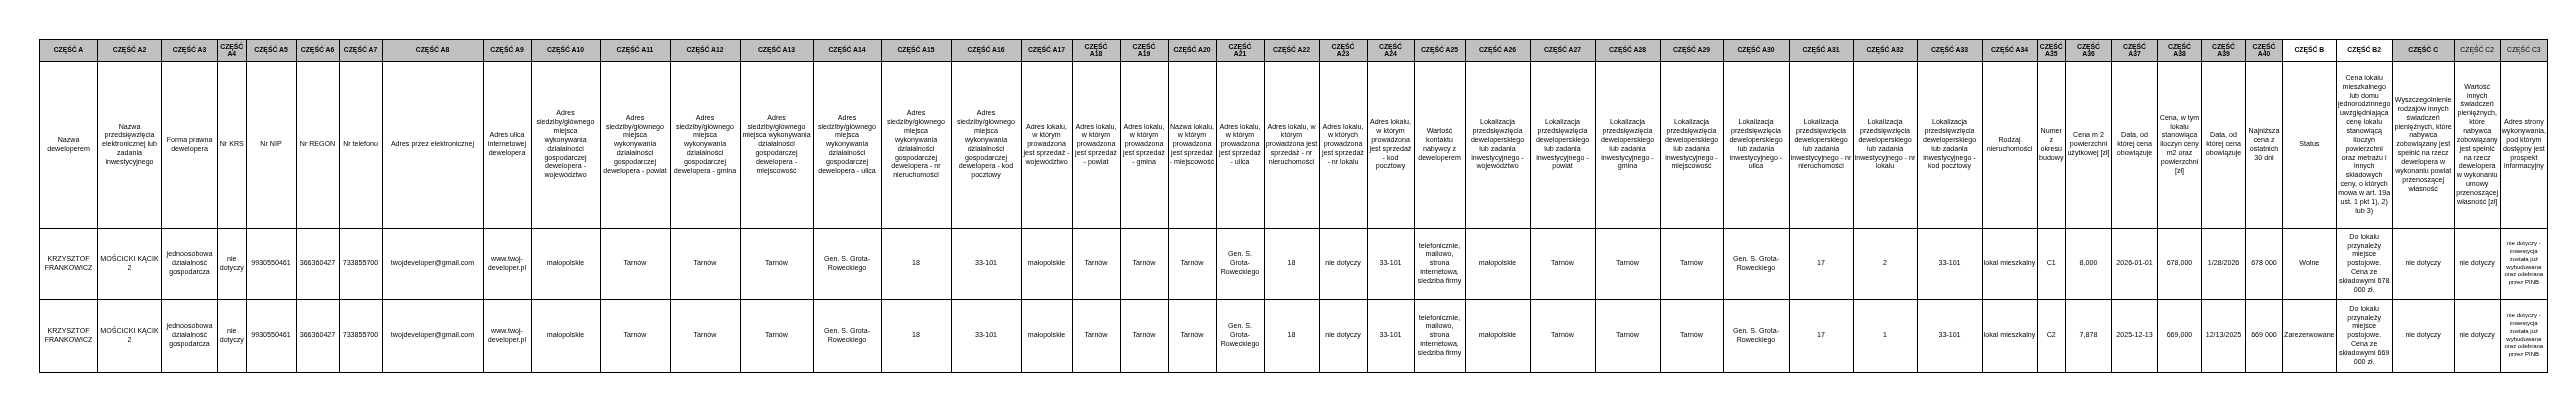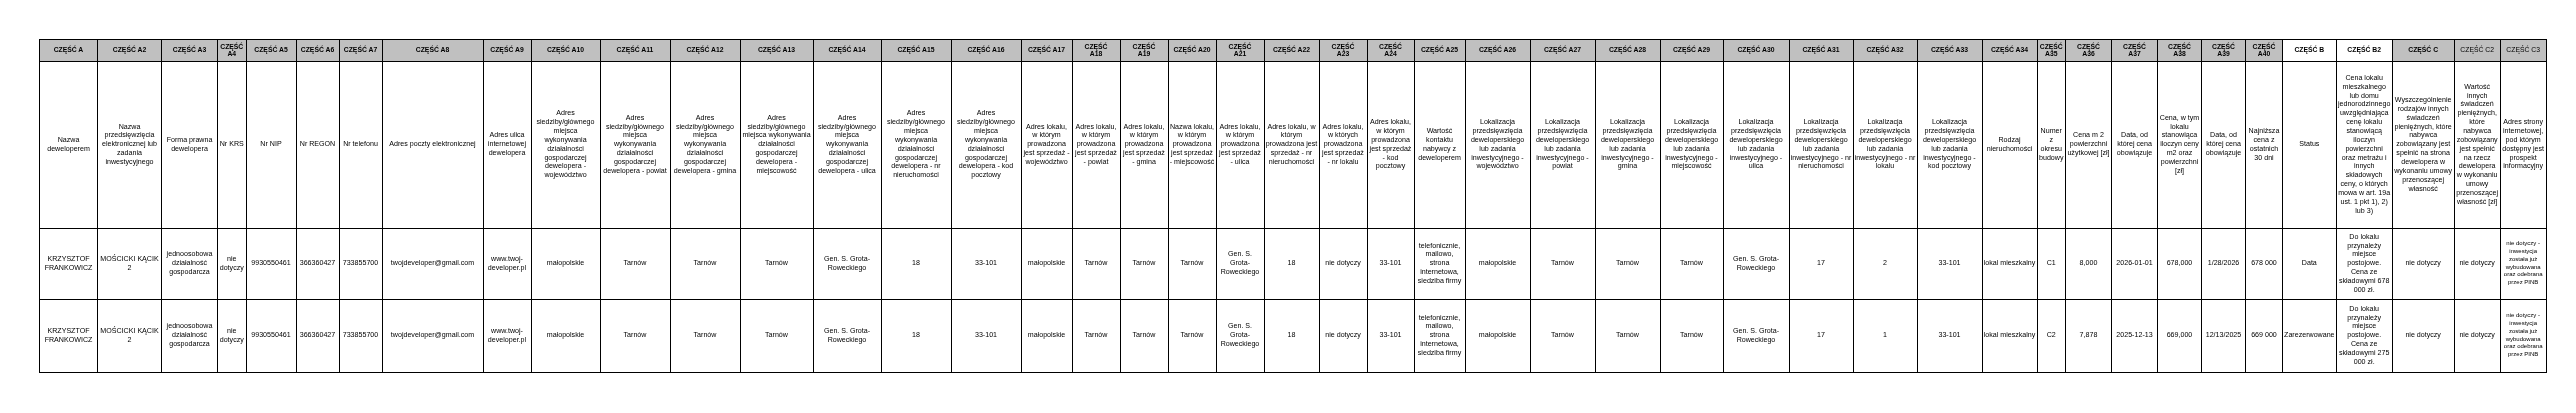--- a/index.html
+++ b/index.html
@@ -145,21 +145,21 @@
     </thead>
     <tbody>
       <tr class="row-desc" id="desc-row">
           <td class="desc">Nazwa deweloperem</td>
           <td class="desc">Nazwa przedsięwzięcia elektronicznej lub zadania inwestycyjnego</td>
           <td class="desc">Forma prawna dewelopera</td>
           <td class="desc">Nr KRS</td>
           <td class="desc">Nr NIP</td>
           <td class="desc">Nr REGON</td>
           <td class="desc">Nr telefonu</td>
-          <td class="desc">Adres poczty elektronicznej</td>
+          <td class="desc">Adres przez elektronicznej</td>
           <td class="desc">Adres ulica internetowej dewelopera</td>
           <td class="desc">Adres siedziby/głównego miejsca wykonywania działalności gospodarczej dewelopera - województwo</td>
           <td class="desc">Adres siedziby/głównego miejsca wykonywania działalności gospodarczej dewelopera - powiat</td>
           <td class="desc">Adres siedziby/głównego miejsca wykonywania działalności gospodarczej dewelopera - gmina</td>
           <td class="desc">Adres siedziby/głównego miejsca wykonywania działalności gospodarczej dewelopera - miejscowość</td>
           <td class="desc">Adres siedziby/głównego miejsca wykonywania działalności gospodarczej dewelopera - ulica</td>
           <td class="desc">Adres siedziby/głównego miejsca wykonywania działalności gospodarczej dewelopera - nr nieruchomości</td>
           <td class="desc">Adres siedziby/głównego miejsca wykonywania działalności gospodarczej dewelopera - kod pocztowy</td>
           <td class="desc">Adres lokalu, w którym prowadzona jest sprzedaż - województwo</td>
           <td class="desc">Adres lokalu, w którym prowadzona jest sprzedaż - powiat</td>
@@ -180,23 +180,23 @@
           <td class="desc">Lokalizacja przedsięwzięcia deweloperskiego lub zadania inwestycyjnego - kod pocztowy</td>
           <td class="desc">Rodzaj nieruchomości</td>
           <td class="desc">Numer z okresu budowy</td>
           <td class="desc">Cena m 2 powierzchni użytkowej [zł]</td>
           <td class="desc">Data, od której cena obowiązuje</td>
           <td class="desc">Cena, w tym lokalu stanowiąca iloczyn ceny m2 oraz powierzchni [zł]</td>
           <td class="desc">Data, od której cena obowiązuje</td>
           <td class="desc">Najniższa cena z ostatnich 30 dni</td>
           <td class="desc">Status</td>
           <td class="desc">Cena lokalu mieszkalnego lub domu jednorodzinnego uwzględniająca cenę lokalu stanowiącą iloczyn powierzchni oraz metrażu i innych składowych ceny, o których mowa w art. 19a ust. 1 pkt 1), 2) lub 3)</td>
-          <td class="desc">Wyszczególnienie rodzajów innych świadczeń pieniężnych, które nabywca zobowiązany jest spełnić na strona dewelopera w wykonaniu umowy przenoszącej własność</td>
+          <td class="desc">Wyszczególnienie rodzajów innych świadczeń pieniężnych, które nabywca zobowiązany jest spełnić na rzecz dewelopera w wykonaniu powiat przenoszącej własność</td>
           <td class="desc">Wartość innych świadczeń pieniężnych, które nabywca zobowiązany jest spełnić na rzecz dewelopera w wykonaniu umowy przenoszącej własność [zł]</td>
-          <td class="desc">Adres strony internetowej, pod którym dostępny jest prospekt informacyjny</td>
+          <td class="desc">Adres strony wykonywania, pod którym dostępny jest prospekt informacyjny</td>
         </tr>
       <tr class="row-data0" id="data-row-0">
           <td class="val">KRZYSZTOF FRANKOWICZ</td>
           <td class="val">MOŚCICKI KĄCIK 2</td>
           <td class="val">jednoosobowa działalność gospodarcza</td>
           <td class="val">nie dotyczy</td>
           <td class="val">9930550461</td>
           <td class="val">366360427</td>
           <td class="val">733855700</td>
           <td class="val">twojdeveloper@gmail.com</td>
@@ -225,21 +225,21 @@
           <td class="val">17</td>
           <td class="val">2</td>
           <td class="val">33-101</td>
           <td class="val">lokal mieszkalny</td>
           <td class="val">C1</td>
           <td class="val">8,000</td>
           <td class="val">2026-01-01</td>
           <td class="val">678,000</td>
           <td class="val">1/28/2026</td>
           <td class="val">678 000</td>
-          <td class="val">Data</td>
+          <td class="val">Wolne</td>
           <td class="val">Do lokalu przynależy miejsce postojowe. Cena ze składowymi 678 000 zł.</td>
           <td class="val">nie dotyczy</td>
           <td class="val">nie dotyczy</td>
           <td class="val small">nie dotyczy - inwestycja została już wybudowana oraz odebrana przez PINB</td>
         </tr>
       <tr class="row-data1" id="data-row-1">
           <td class="val">KRZYSZTOF FRANKOWICZ</td>
           <td class="val">MOŚCICKI KĄCIK 2</td>
           <td class="val">jednoosobowa działalność gospodarcza</td>
           <td class="val">nie dotyczy</td>
@@ -273,21 +273,21 @@
           <td class="val">1</td>
           <td class="val">33-101</td>
           <td class="val">lokal mieszkalny</td>
           <td class="val">C2</td>
           <td class="val">7,878</td>
           <td class="val">2025-12-13</td>
           <td class="val">669,000</td>
           <td class="val">12/13/2025</td>
           <td class="val">669 000</td>
           <td class="val">Zarezerwowane</td>
-          <td class="val">Do lokalu przynależy miejsce postojowe. Cena ze składowymi 275 000 zł.</td>
+          <td class="val">Do lokalu przynależy miejsce postojowe. Cena ze składowymi 669 000 zł.</td>
           <td class="val">nie dotyczy</td>
           <td class="val">nie dotyczy</td>
           <td class="val small">nie dotyczy - inwestycja została już wybudowana oraz odebrana przez PINB</td>
         </tr>
     </tbody>
   </table>
 </div>
 
 
 </body></html>

